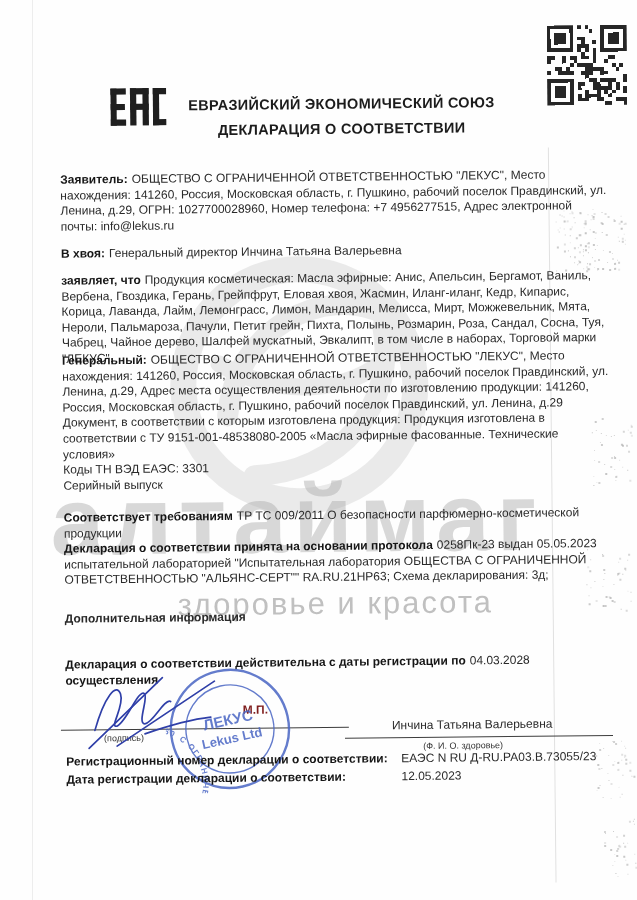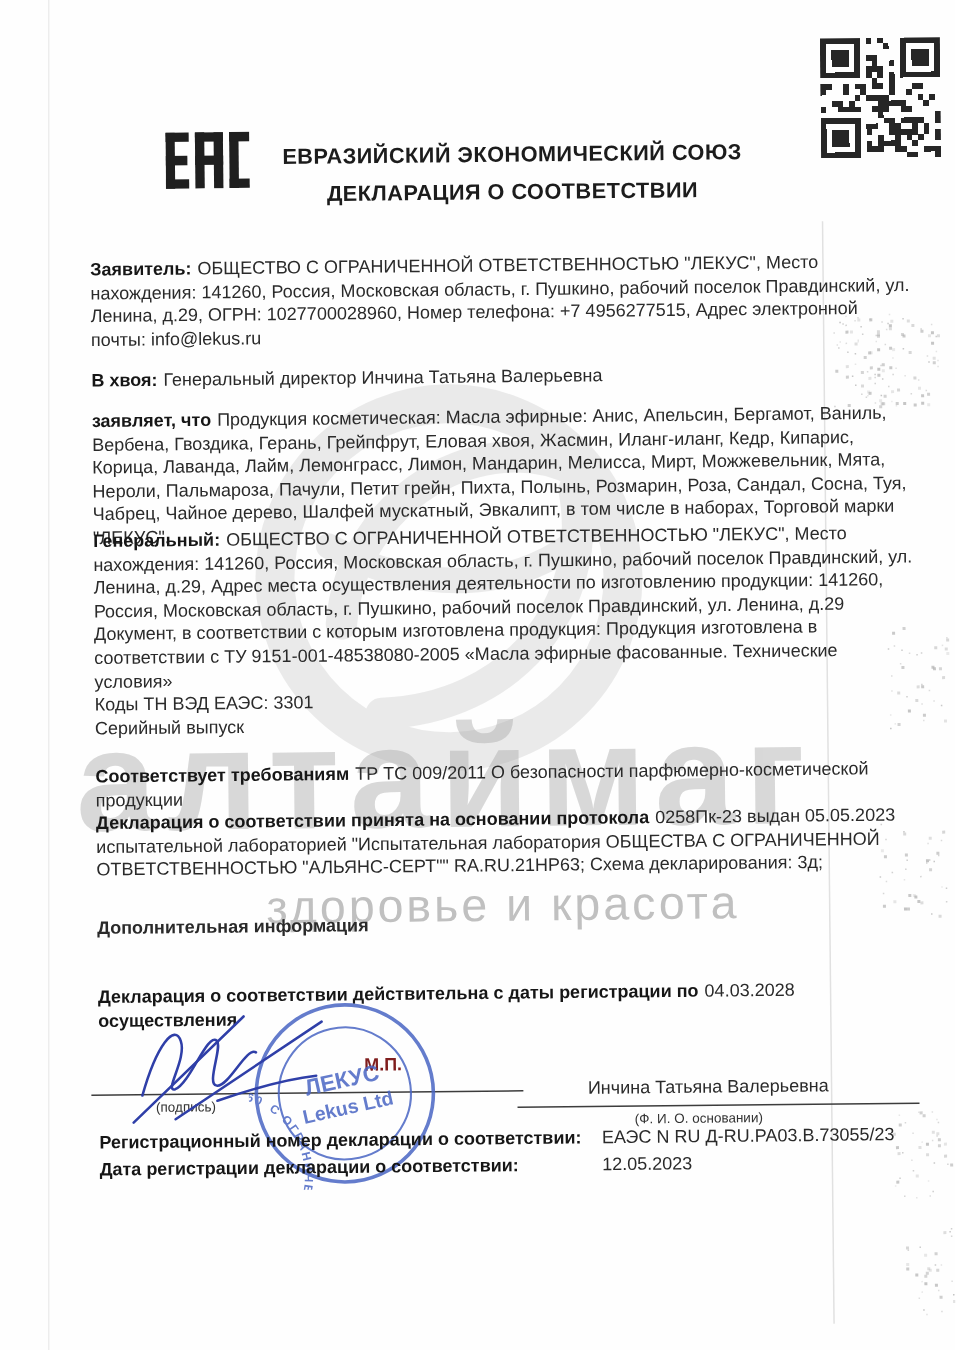--- a/index.html
+++ b/index.html
@@ -316,21 +316,21 @@
 
     <p class="par" id="p-additional">Дополнительная информация</p>
 
     <p class="par" id="p-validity"><b class="lbl">Декларация о соответствии действительна с даты регистрации по</b><span>04.03.2028</span> <b>осуществления</b></p>
 
     <div class="mp">М.П.</div>
     <div class="sig-line"></div>
     <div class="sig-cap">(подпись)</div>
     <div class="signer">Инчина Татьяна Валерьевна</div>
     <div class="fio-line"></div>
-    <div class="fio-cap">(Ф. И. О. основании)</div>
+    <div class="fio-cap">(Ф. И. О. здоровье)</div>
 
     <svg class="stamp" viewBox="0 0 128 128">
       <defs>
           <path id="ringPath" d="M 12 64 A 52 52 0 1 1 11.9 63.9"></path>
         </defs>
       <g transform="rotate(-12 64 64)" stroke="#4a66c4" fill="none">
         <circle cx="64" cy="64" r="59" stroke-width="2.4"></circle>
         <circle cx="64" cy="64" r="44" stroke-width="1.4"></circle>
         <text font-size="8" font-weight="bold" letter-spacing="1.2" fill="#4a66c4" stroke="none" font-family="Liberation Sans, sans-serif">
           <textPath href="#ringPath">С ОГРАНИЧЕННОЙ ОТВЕТСТВЕННОСТЬЮ • ОГРН 1027700028960 •</textPath>

